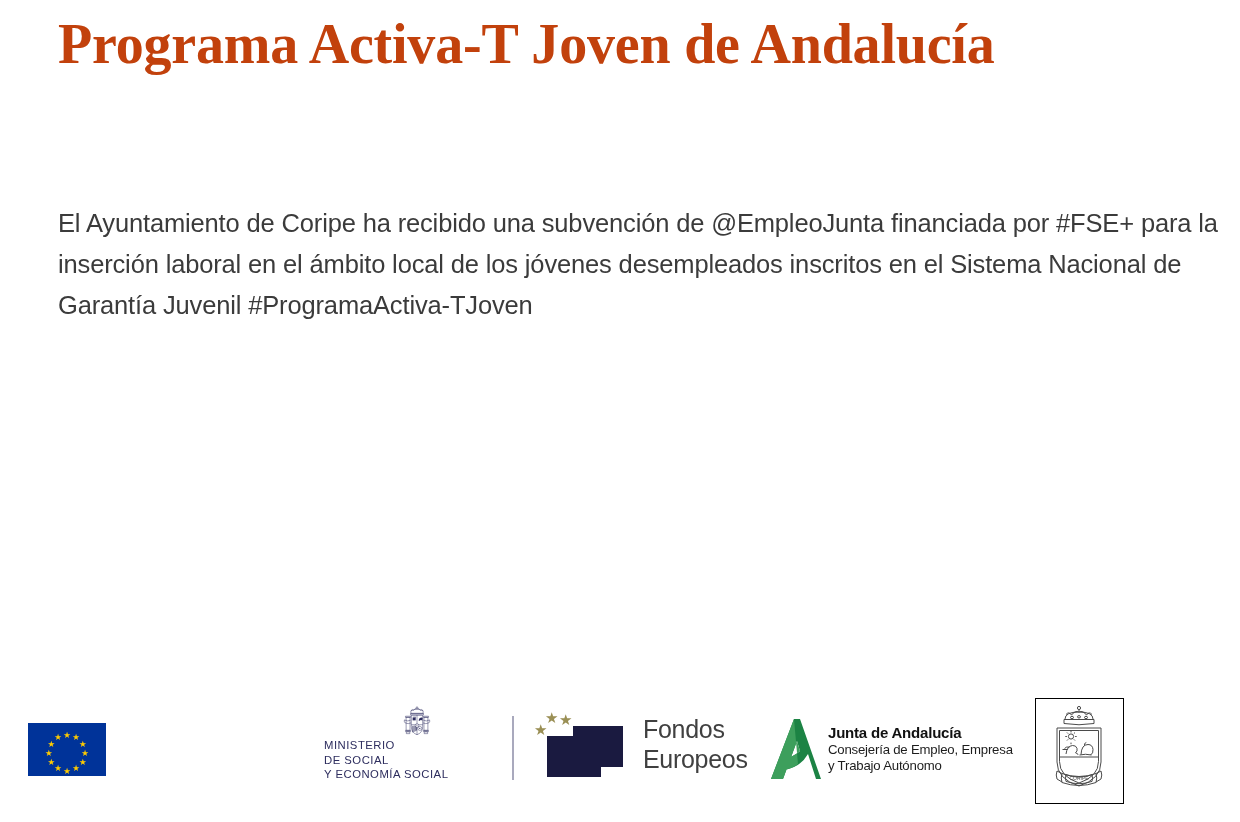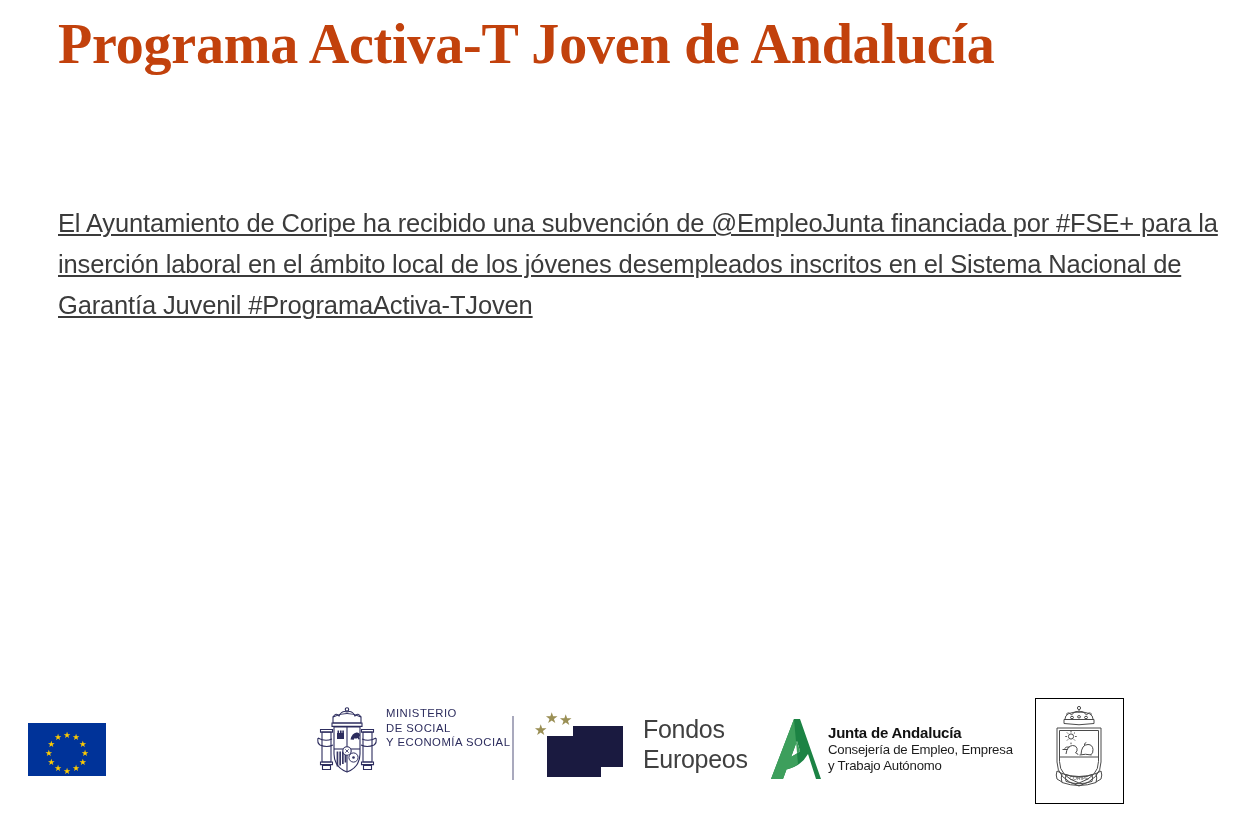--- a/index.html
+++ b/index.html
@@ -34,21 +34,20 @@
   #body-text {
     position: absolute;
     left: 58px;
     top: 203px;
     width: 1172px;
     font-family: "Liberation Sans", sans-serif;
     font-size: 25.5px;
     line-height: 41px;
     color: #3b3b3b;
     letter-spacing: -0.15px;
-    text-decoration: underline;
   }
 
   
   #footer-logos {
     position: absolute;
     left: 0;
     top: 690px;
     width: 1240px;
     height: 132px;
   }
@@ -87,21 +86,22 @@
     letter-spacing: -0.1px;
   }
 
   
   #logo-ministerio {
     position: absolute;
     left: 316px;
     top: 706px;
     height: 76px;
     display: flex;
-    align-items: flex-start;
+    align-items: flex-end;
+    flex-direction: column;
   }
   #ministerio-text {
     margin-left: 8px;
     color: #2d2d5e;
     font-size: 11.3px;
     line-height: 14.6px;
     letter-spacing: 0.5px;
     white-space: nowrap;
   }
   #divider-vertical {

